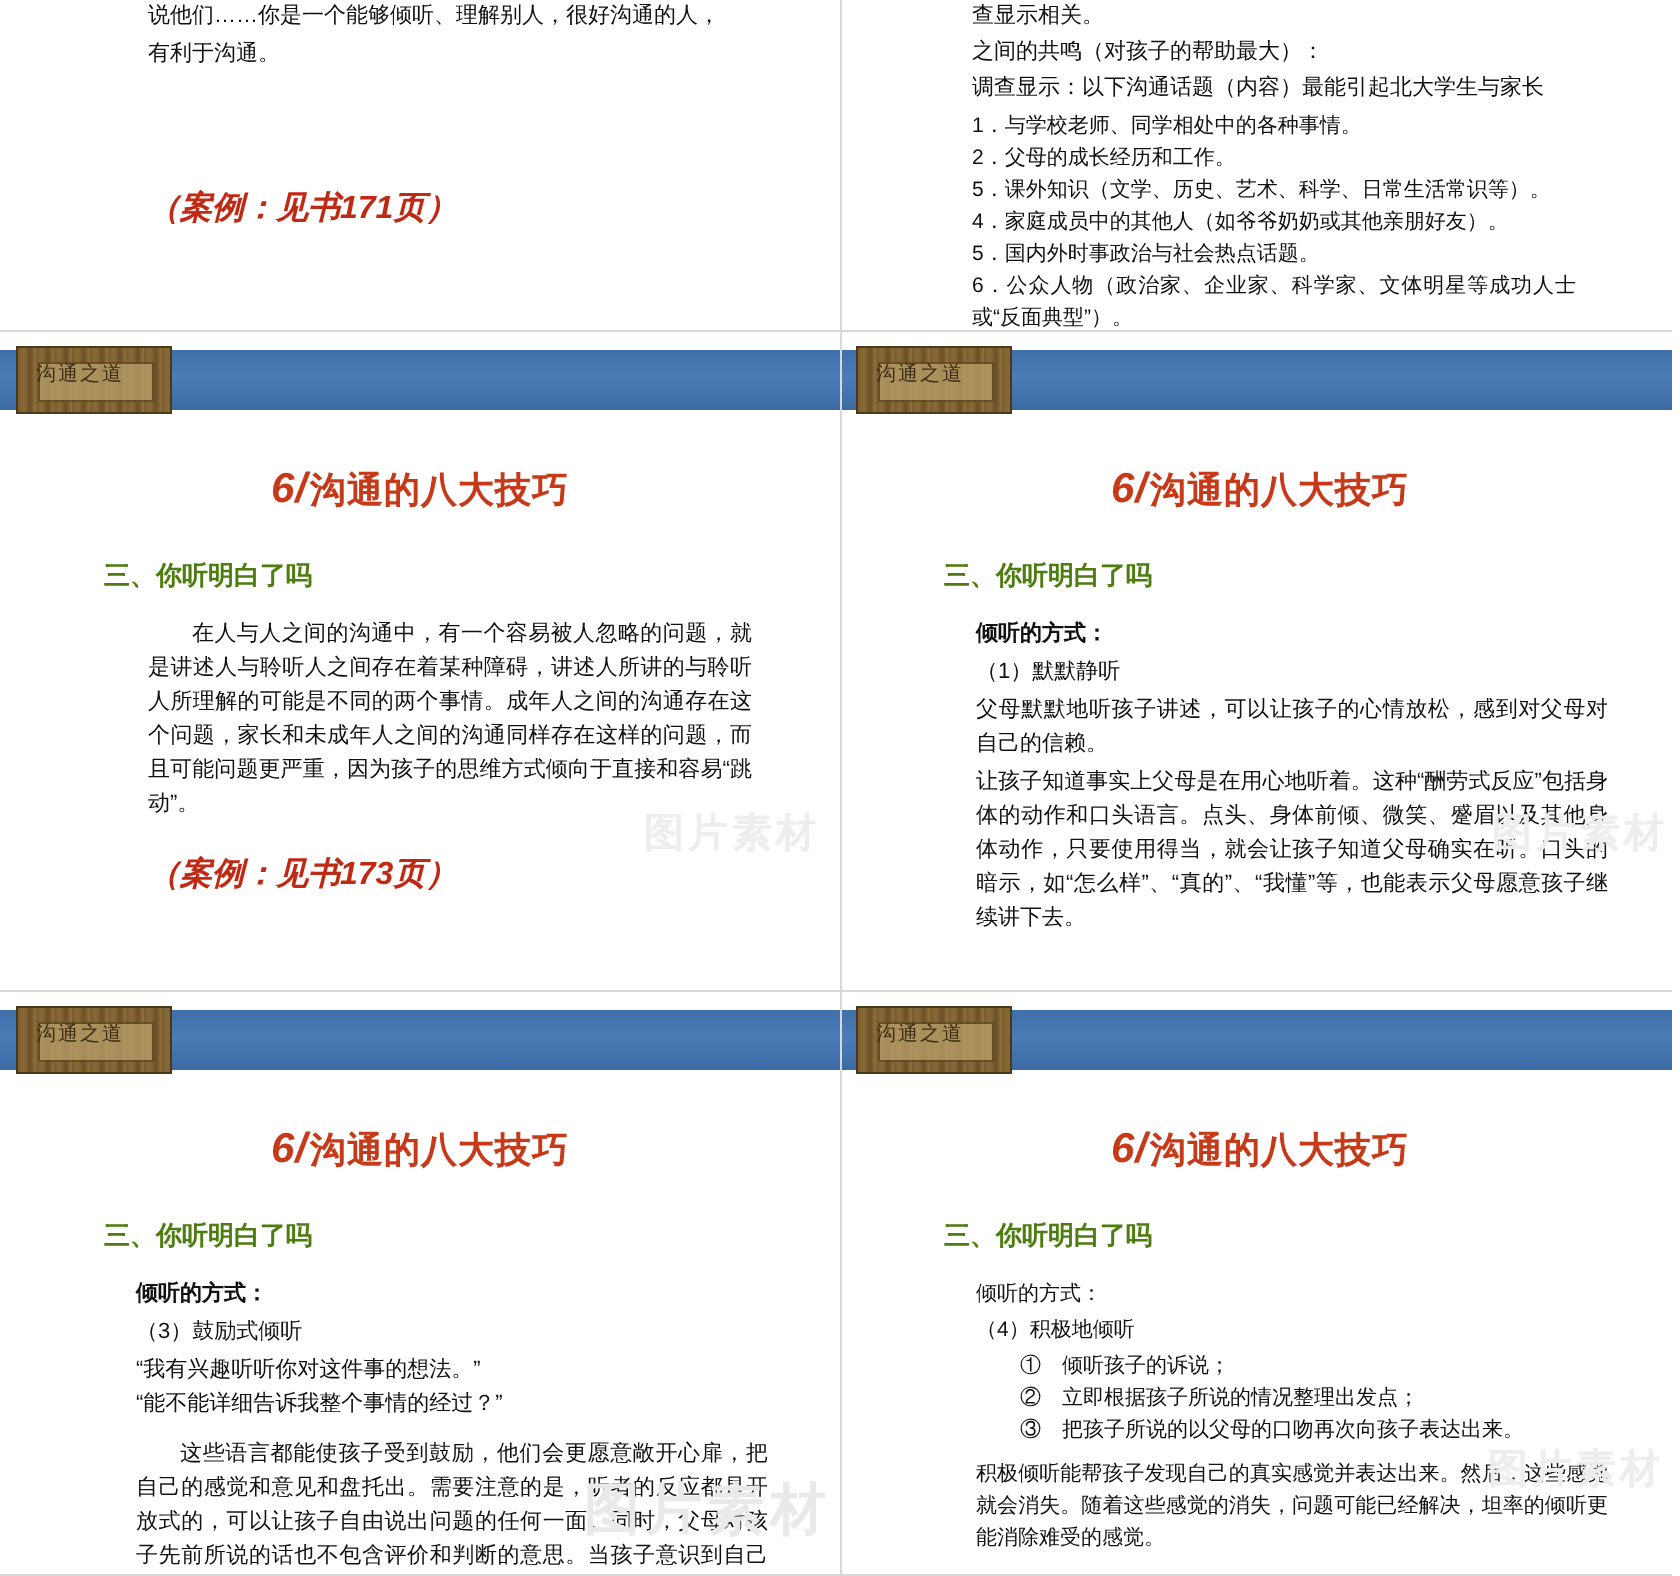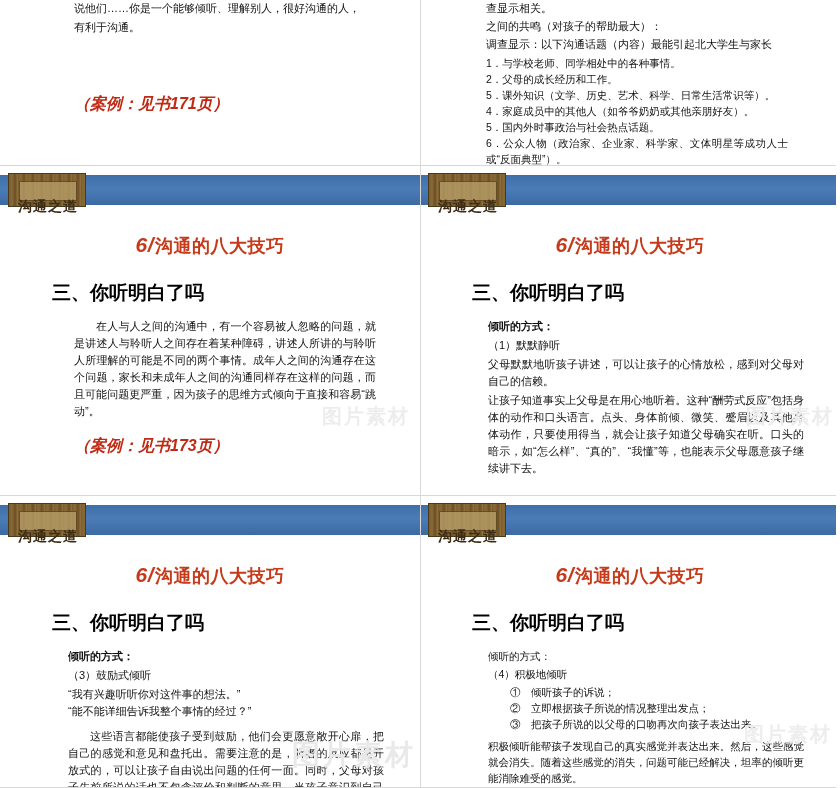--- a/index.html
+++ b/index.html
@@ -62,46 +62,45 @@
     content: "";
     position: absolute;
     left: 10px; top: 7px;
     width: 56px; height: 18px;
     background: #b9a06a;
     opacity: .75;
     border: 1px solid #5d4722;
   }
   .banner .ornament-label {
     position: absolute;
-    left: 18px; top: 24px;
-    font-size: 14px;
+    left: 18px; top: 6px;
+    font-size: 10px;
     color: #3d2d14;
     letter-spacing: 1px;
     line-height: 14px;
     z-index: 2;
     white-space: nowrap;
-    font-weight: bold;
   }
   .slide-title {
     text-align: center;
     color: #c63a1a;
     font-weight: bold;
     font-size: 18px;
     margin-top: 28px;
     letter-spacing: 0.5px;
   }
   .slide-title .num {
     font-style: italic;
     font-size: 21px;
     margin-right: 1px;
   }
   .section-head {
-    color: #000000;
-    font-weight: bold;
-    font-size: 19px;
+    color: #4d7c0f;
+    font-weight: bold;
+    font-size: 13px;
     margin: 22px 0 0 52px;
   }
   .body {
     margin: 12px 44px 0 74px;
     font-size: 11px;
     line-height: 17px;
     color: #111;
     text-align: justify;
   }
   .body p { margin: 0 0 2px 0; }

